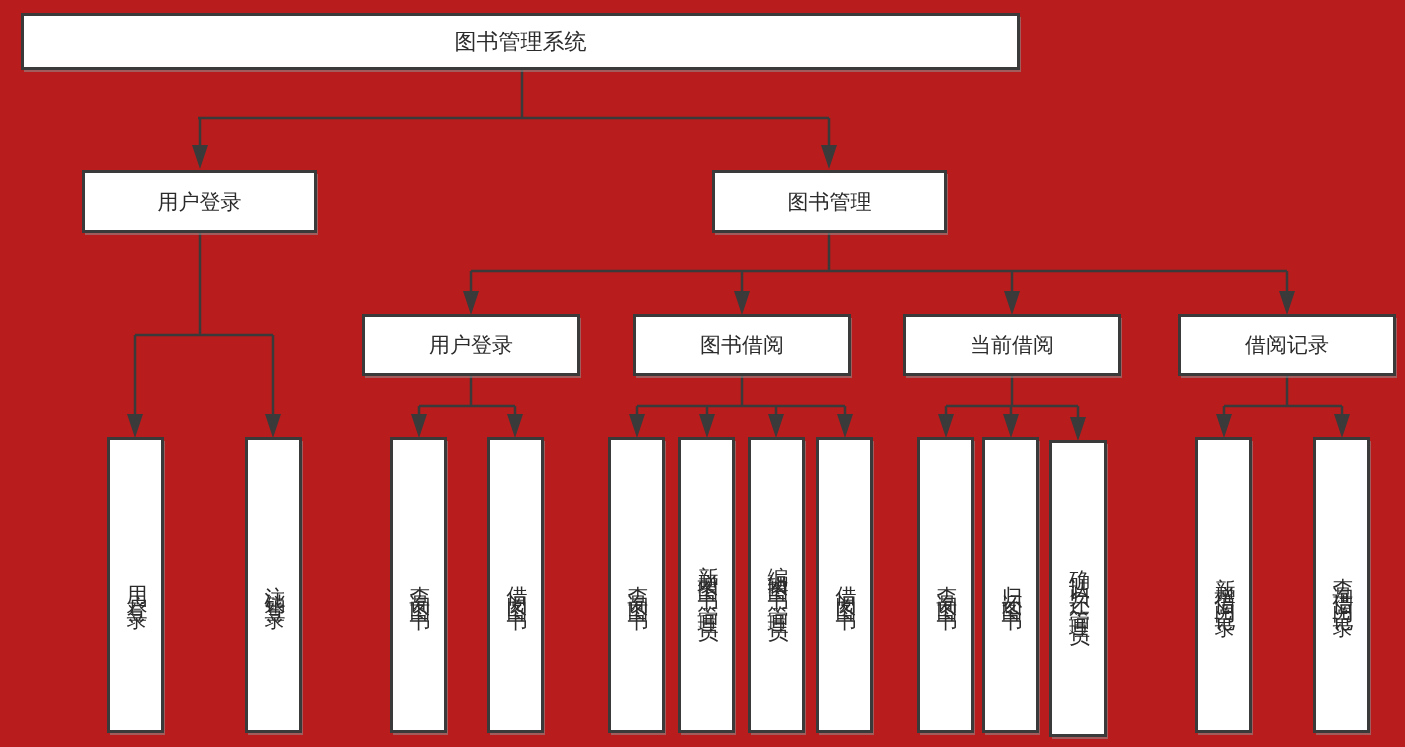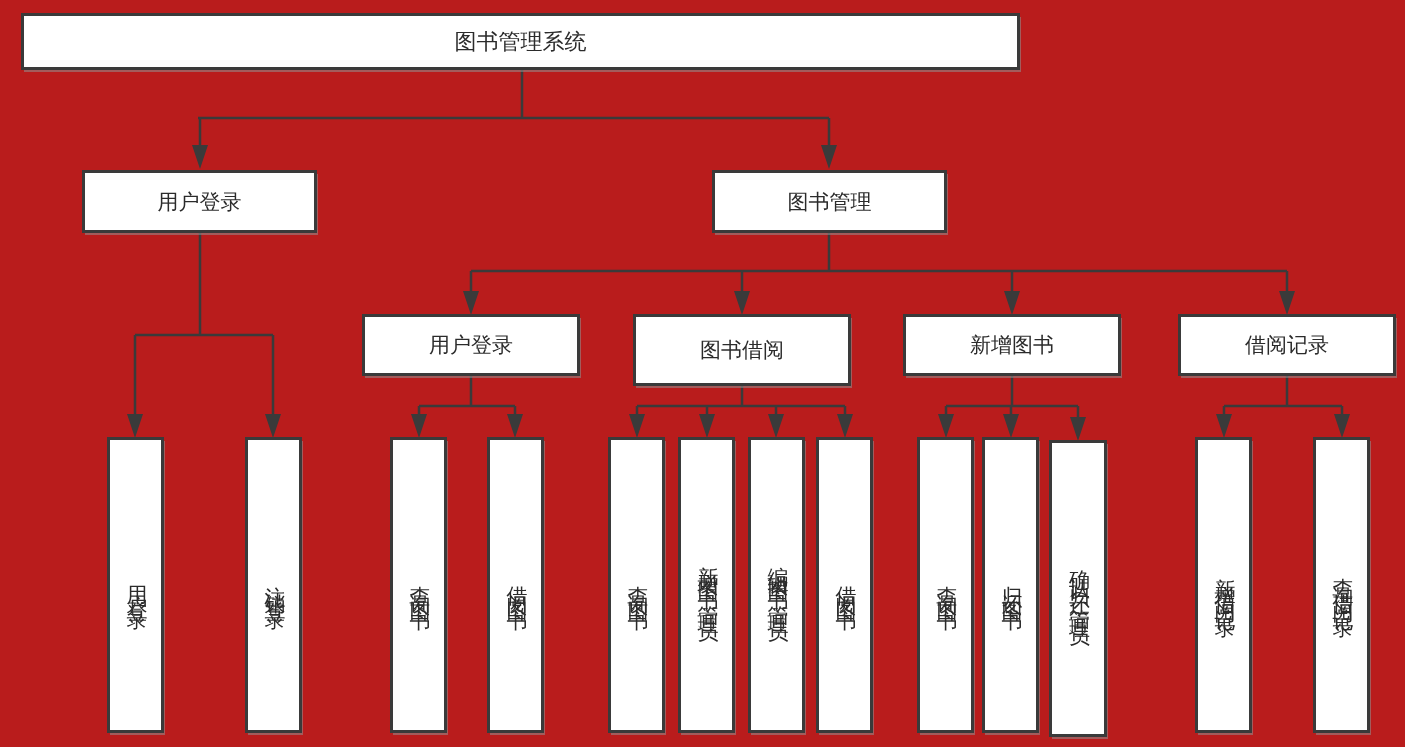--- a/index.html
+++ b/index.html
@@ -94,25 +94,25 @@
   <div class="node" style="left:82px; top:170px; width:235px; height:63px;">
     <span>用户登录</span>
   </div>
   <div class="node" style="left:712px; top:170px; width:235px; height:63px;align-items:center;">
     <span>图书管理</span>
   </div>
 
   <div class="node" style="left:362px; top:314px; width:218px; height:62px;">
     <span>用户登录</span>
   </div>
-  <div class="node" style="left:633px; top:314px; width:218px; height:72px;">
+  <div class="node" style="left:633px; top:314px; width:218px; height:62px;">
     <span>图书借阅</span>
   </div>
   <div class="node" style="left:903px; top:314px; width:218px; height:62px;">
-    <span>新增图书</span>
+    <span>当前借阅</span>
   </div>
   <div class="node" style="left:1178px; top:314px; width:218px; height:62px;">
     <span>借阅记录</span>
   </div>
 
   <div class="node leaf" style="left:107px; top:437px; width:57px; height:296px;">
     <span class="vtext">用户登录</span>
   </div>
   <div class="node leaf" style="left:245px; top:437px; width:57px; height:296px;">
     <span class="vtext">注销登录</span>

